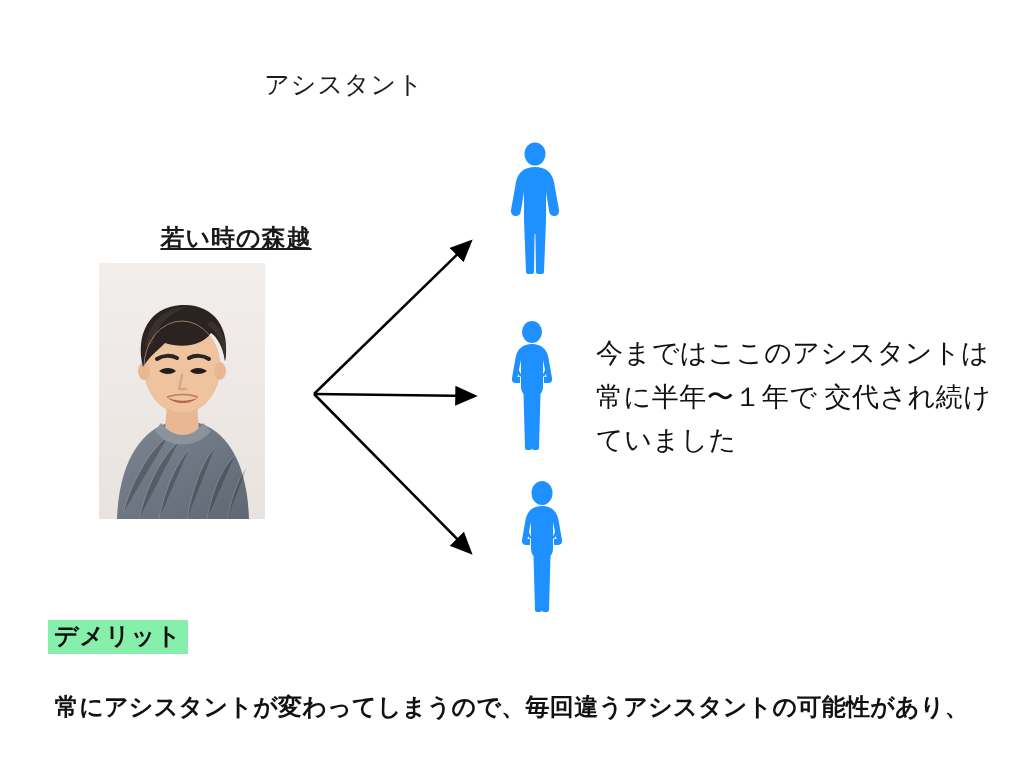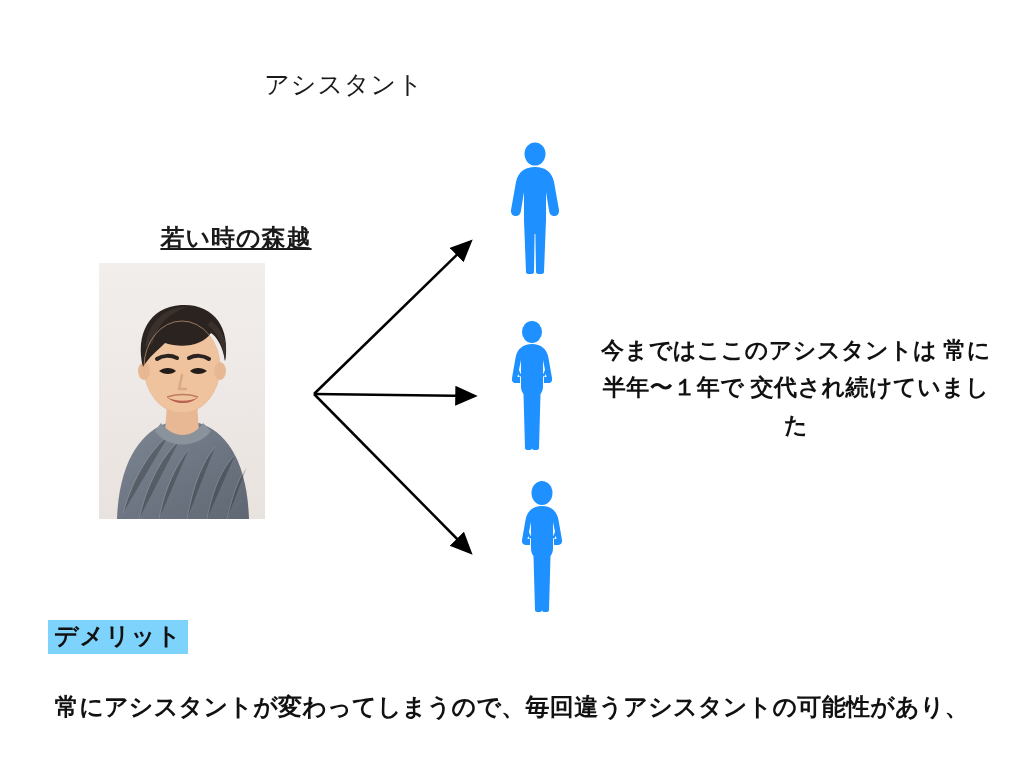--- a/index.html
+++ b/index.html
@@ -82,34 +82,33 @@
   .fig-1 { left: 498px; top: 142px; }
   .fig-2 { left: 498px; top: 320px; }
   .fig-3 { left: 508px; top: 480px; }
 
   
   .right-text {
     position: absolute;
     left: 596px;
     top: 332px;
     width: 400px;
-    text-align: center;
-    font-size: 23px;
-    font-weight: bold;
+    font-size: 27px;
+    font-weight: normal;
     line-height: 1.62;
     color: #111111;
     letter-spacing: 0.5px;
   }
 
   
   .demerit-badge {
     position: absolute;
     left: 48px;
     top: 620px;
-    background: #7dd3fc;
+    background: #86efac;
     padding: 3px 6px 5px 6px;
     font-size: 24px;
     font-weight: bold;
     color: #111111;
     letter-spacing: 1px;
     line-height: 1.1;
   }
 
   
   .bottom-text {

